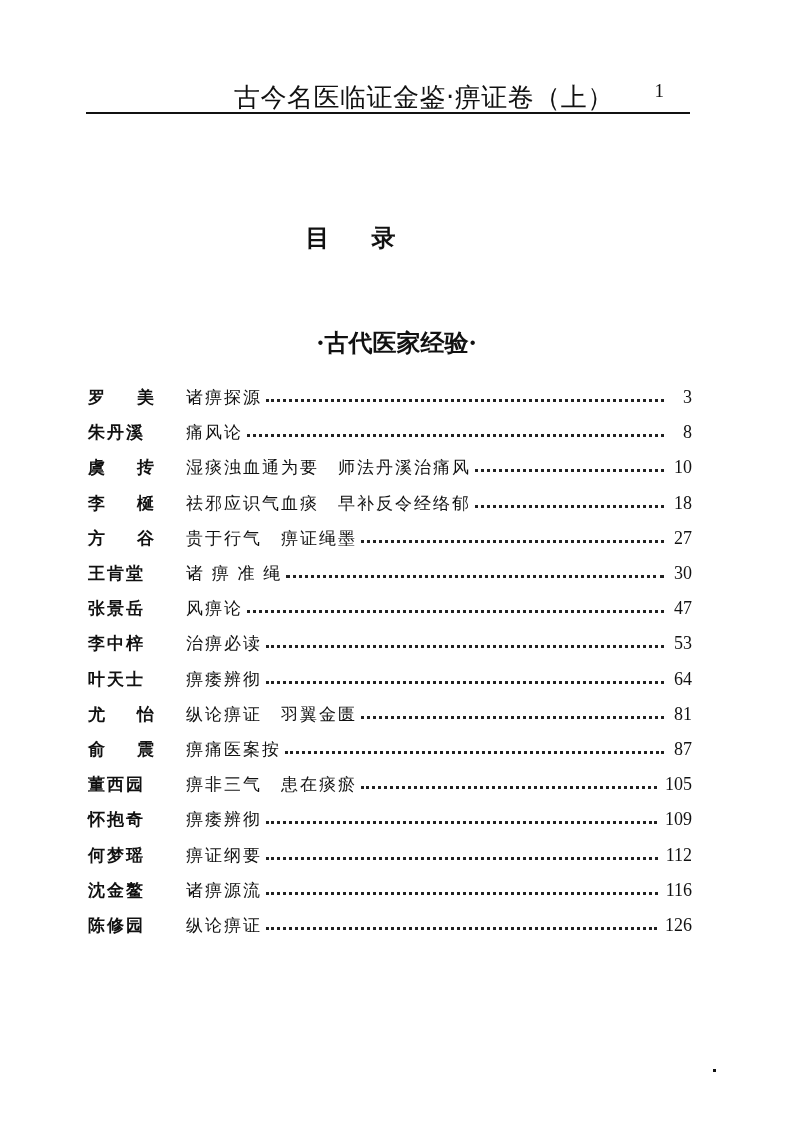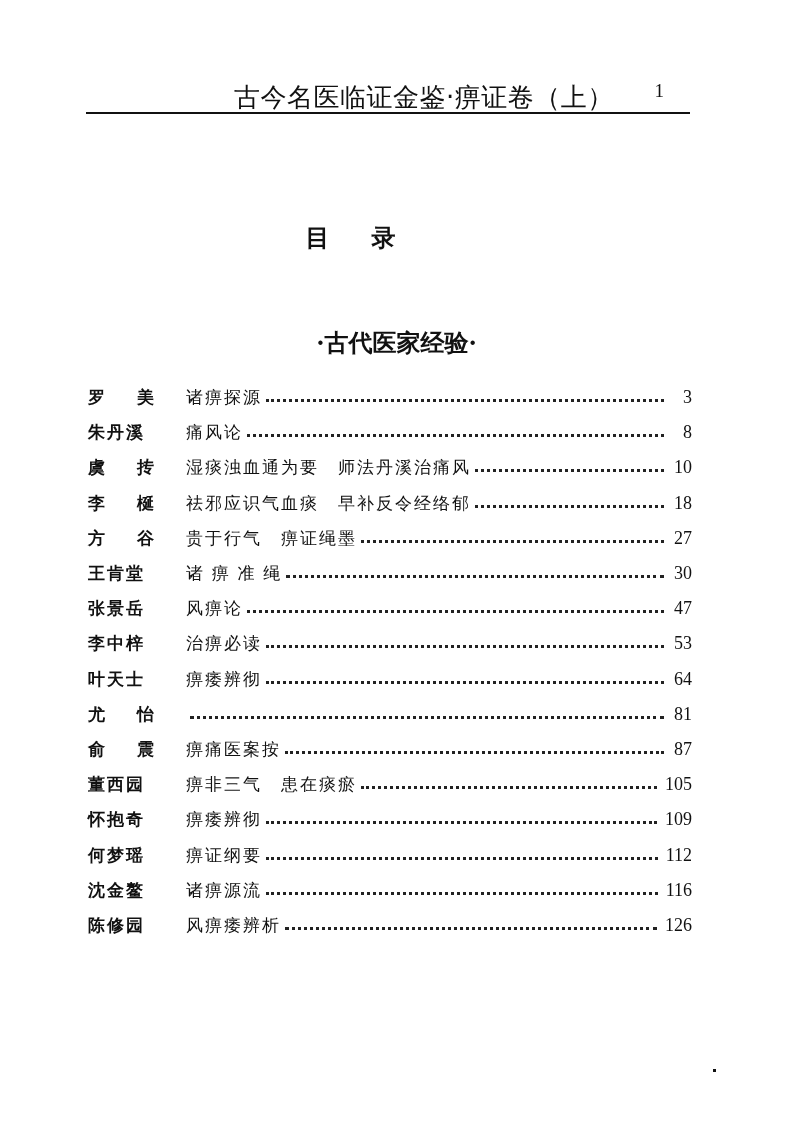--- a/index.html
+++ b/index.html
@@ -137,20 +137,21 @@
       <span class="leader"></span>
       <span class="page-num">64</span>
     </div>
     <div class="toc-row">
       <span class="author">
         <span class="spread">
           <span>尤</span>
           <span>怡</span>
         </span>
       </span>
+      <span class="entry-title">纵论痹证　羽翼金匮</span>
       <span class="leader"></span>
       <span class="page-num">81</span>
     </div>
     <div class="toc-row">
       <span class="author">
         <span class="spread">
           <span>俞</span>
           <span>震</span>
         </span>
       </span>
@@ -177,19 +178,19 @@
       <span class="page-num">112</span>
     </div>
     <div class="toc-row">
       <span class="author">沈金鳌</span>
       <span class="entry-title">诸痹源流</span>
       <span class="leader"></span>
       <span class="page-num">116</span>
     </div>
     <div class="toc-row">
       <span class="author">陈修园</span>
-      <span class="entry-title">风痹痿辨析</span>
+      <span class="entry-title">纵论痹证</span>
       <span class="leader"></span>
       <span class="page-num">126</span>
     </div>
   </div>
 
 <div class="stray-dot"></div>
 
 </body></html>

